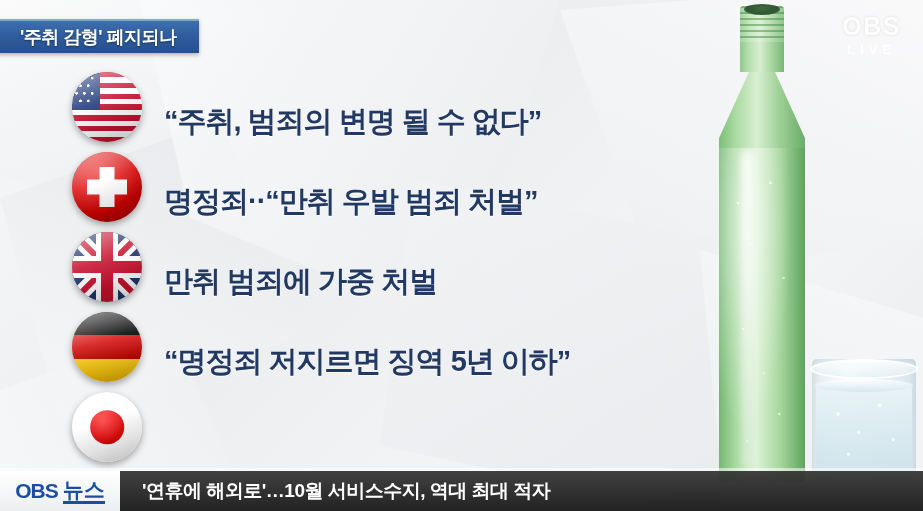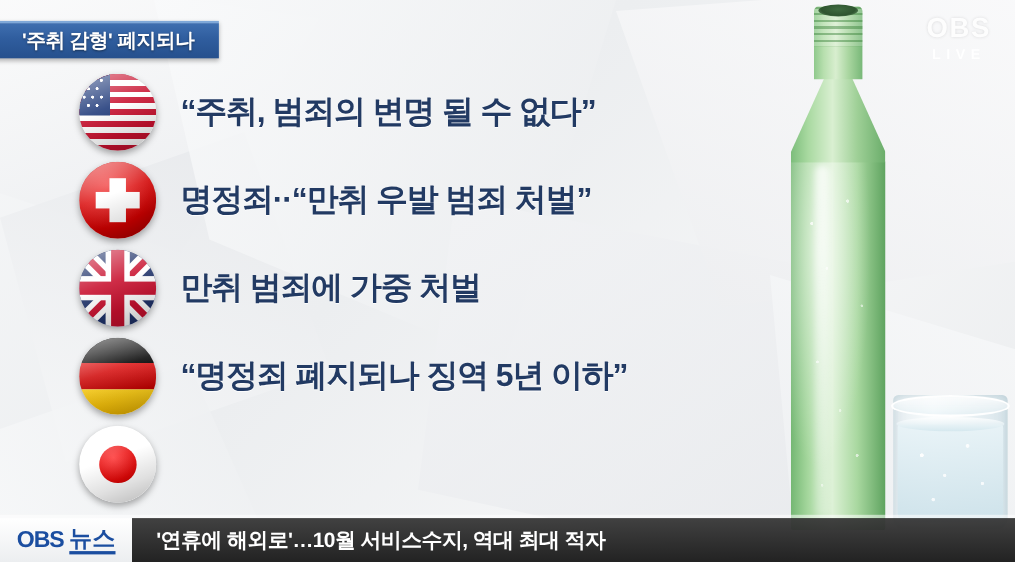--- a/index.html
+++ b/index.html
@@ -198,21 +198,21 @@
 
   
   #country-list {
     position: absolute;
     left: 0;
     top: 62px;
     width: 800px;
   }
   .country-row {
     display: flex;
-    align-items: center;
+    align-items: flex-end;
     height: 80px;
   }
   .flag {
     width: 70px; height: 70px;
     border-radius: 50%;
     margin-left: 72px;
     position: relative;
     overflow: hidden;
     flex: 0 0 auto;
     box-shadow: 0 3px 7px rgba(0,0,0,.35), inset 0 0 0 1px rgba(0,0,0,.12);
@@ -432,21 +432,21 @@
     </div>
 
     <div class="country-row">
       <div class="flag flag-de">
         <div class="flag-inner">
           <div class="b1"></div>
             <div class="b2"></div>
             <div class="b3"></div>
         </div>
       </div>
-      <div class="headline">“명정죄 폐지되나 징역 5년 이하”</div>
+      <div class="headline">“명정죄 저지르면 징역 5년 이하”</div>
     </div>
 
     <div class="country-row">
       <div class="flag flag-jp">
         <div class="flag-inner">
           <div class="base"></div>
           <div class="disc"></div>
         </div>
       </div>
     </div>

